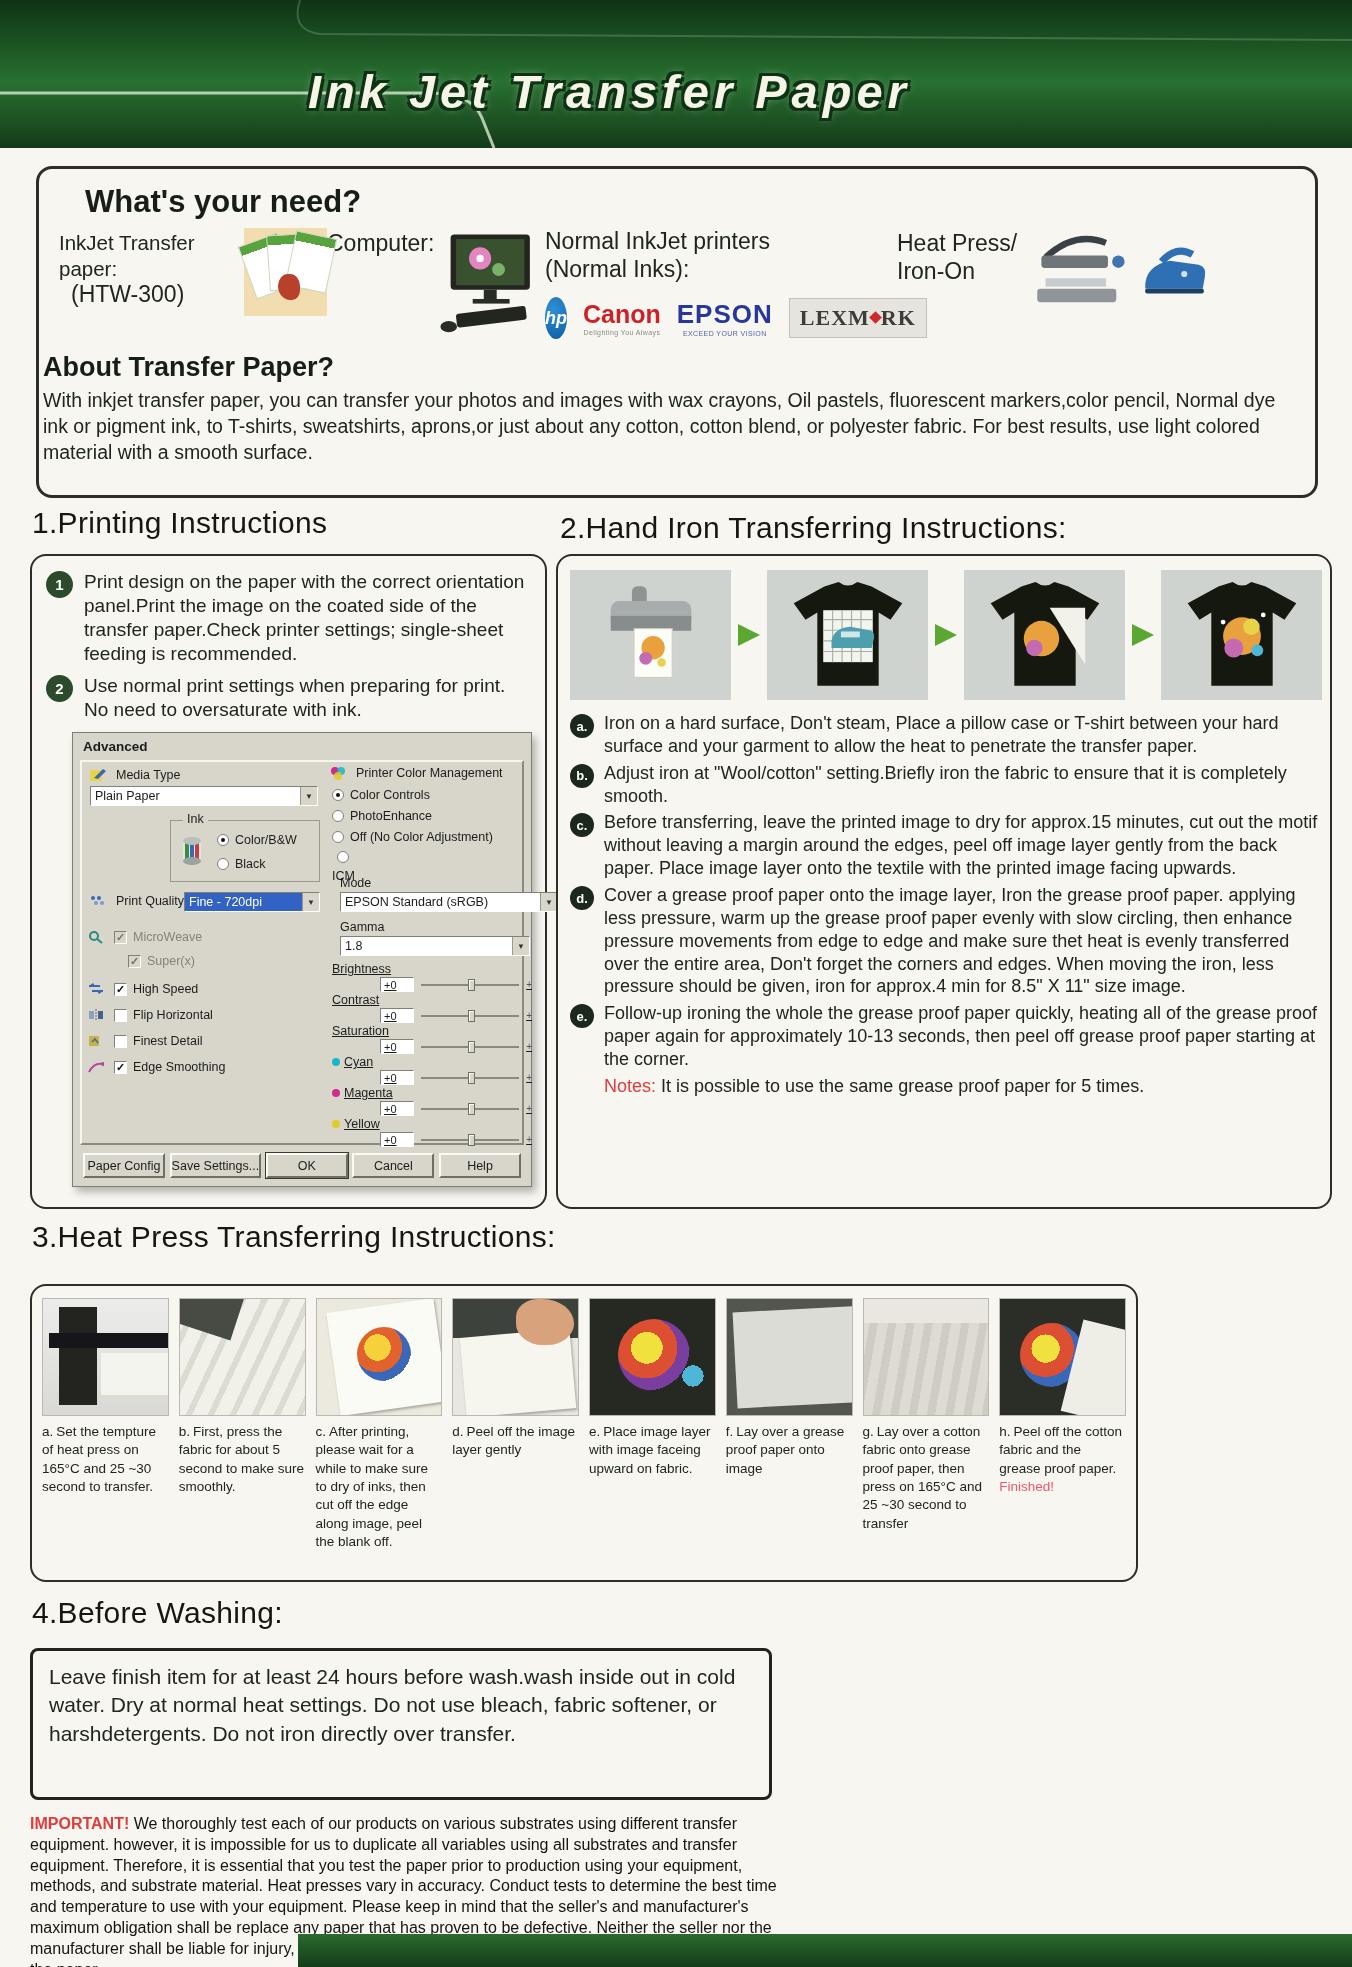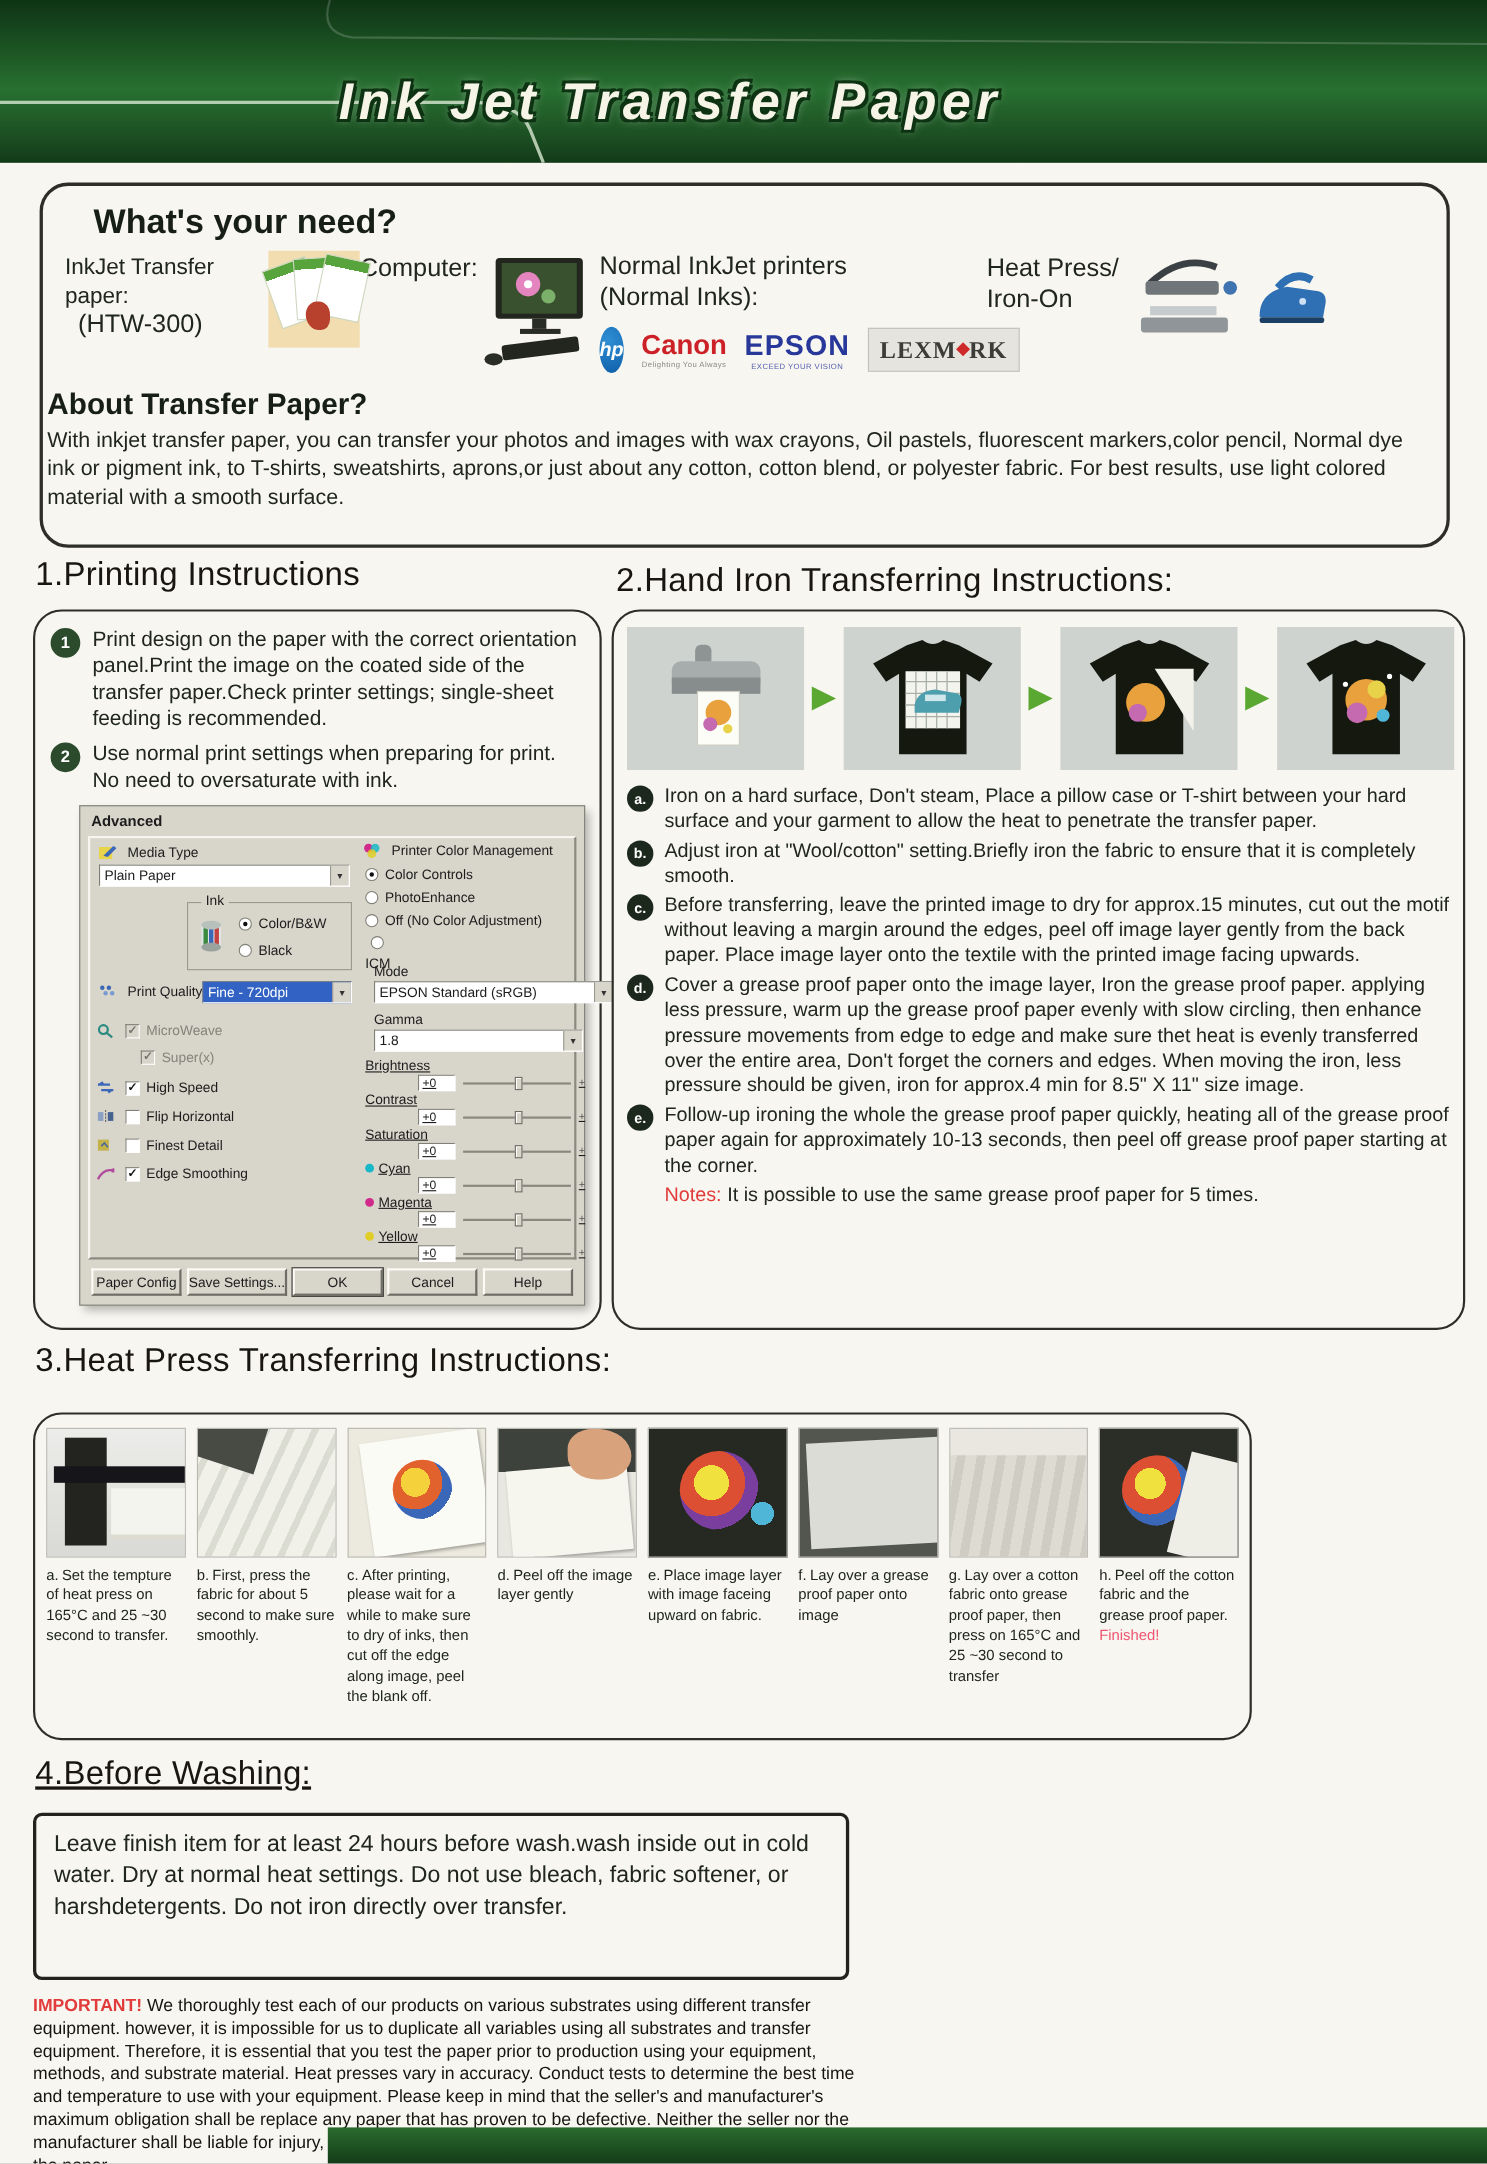--- a/index.html
+++ b/index.html
@@ -8,21 +8,21 @@
 
   
   .banner { position:absolute; left:0; top:0; width:1352px; height:148px;
     background:linear-gradient(180deg,#0f3315 0%, #1c5423 30%, #287031 55%, #1a4a20 88%, #123a18 100%); }
   .banner-title { position:absolute; left:308px; top:64px; font-size:47px; font-weight:bold; font-style:italic;
     letter-spacing:5px; color:#f6f4e7;
     text-shadow:-3px -3px 0 #0d3312, 3px -3px 0 #0d3312, -3px 3px 0 #0d3312, 3px 3px 0 #0d3312, 0 0 10px rgba(255,255,255,.55); }
   .banner svg.swoosh { position:absolute; left:0; top:0; }
 
   
-  .rbox { position:absolute; border:3px solid #2e2e28; border-radius:26px; background:transparent; }
+  .rbox { position:absolute; border:3px solid #2e2e28; border-radius:16px; background:transparent; }
   .sec-heading { position:absolute; font-size:30px; font-weight:400; color:#191611; letter-spacing:.3px; }
 
   
   .need-heading { font-size:31px; font-weight:bold; color:#171e18; margin:15px 0 2px 46px; }
   .need-row { display:flex; padding:6px 16px 0 20px; }
   .need-label-lg { font-size:23px; line-height:1.2; }
   .need-label-sm { font-size:20.5px; line-height:1.25; }
   .need-cell { display:flex; }
 
   .papers { position:relative; width:92px; height:88px; background:#f2ddb0; margin-left:6px; }
@@ -642,21 +642,21 @@
             <div class="s1"></div>
             <div class="s2"></div>
           </div>
         <div class="caption"><span class="cap-letter">h.</span><span>Peel off  the cotton fabric and the grease proof paper.</span>
           <div class="finished">Finished!</div>
         </div>
       </div>
     </div>
   </div>
 
-  <div class="sec-heading" style="left:32px; top:1596px;text-decoration:underline;">4.Before Washing:</div>
+  <div class="sec-heading" style="left:32px; top:1596px;">4.Before Washing:</div>
   <div class="wash-box">
     <span>Leave finish item for at least 24 hours before wash.wash inside out in cold water. Dry at normal heat settings. Do not use bleach, fabric softener, or harshdetergents. Do not iron directly over transfer.</span>
   </div>
 
   <div class="important">
     <b>IMPORTANT!</b><span> We thoroughly test each of our products on various substrates using different transfer equipment. however, it is impossible for us to duplicate all variables using all substrates and transfer equipment. Therefore, it is essential that you test the paper prior to production using your equipment, methods, and substrate material. Heat presses vary in accuracy. Conduct tests to determine the best time and temperature to use with your equipment. Please keep in mind that the seller's and manufacturer's maximum obligation shall be replace any paper that has proven to be defective. Neither the seller nor the manufacturer shall be liable for injury, direct or the consequential, arising out of the use of, or inability to use the paper.</span>
   </div>
 
   <div class="footer-strip"></div>
 

